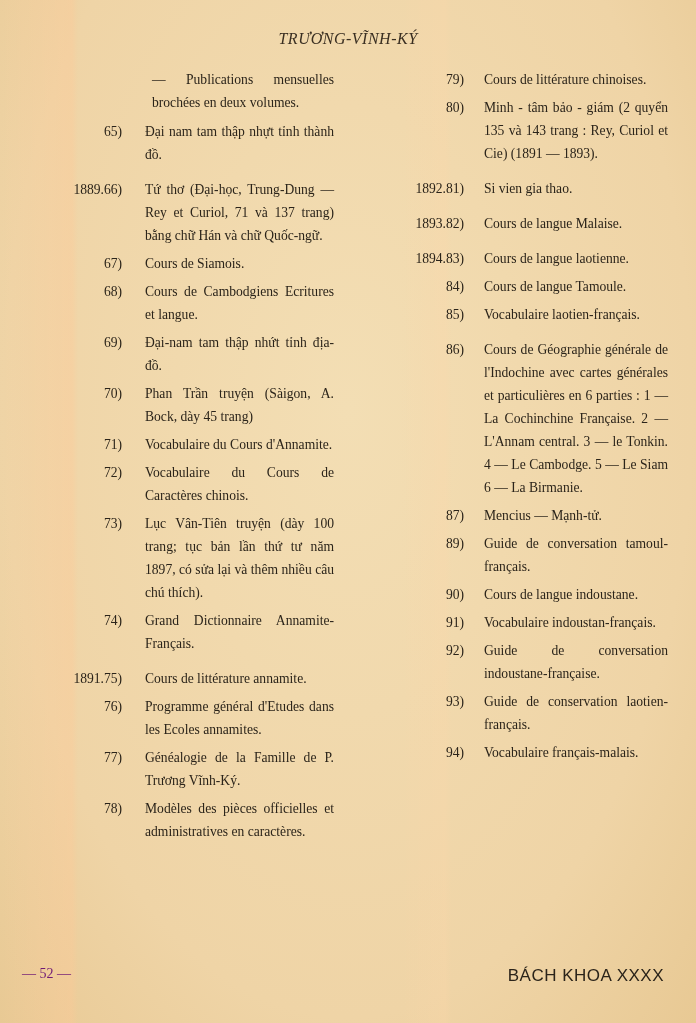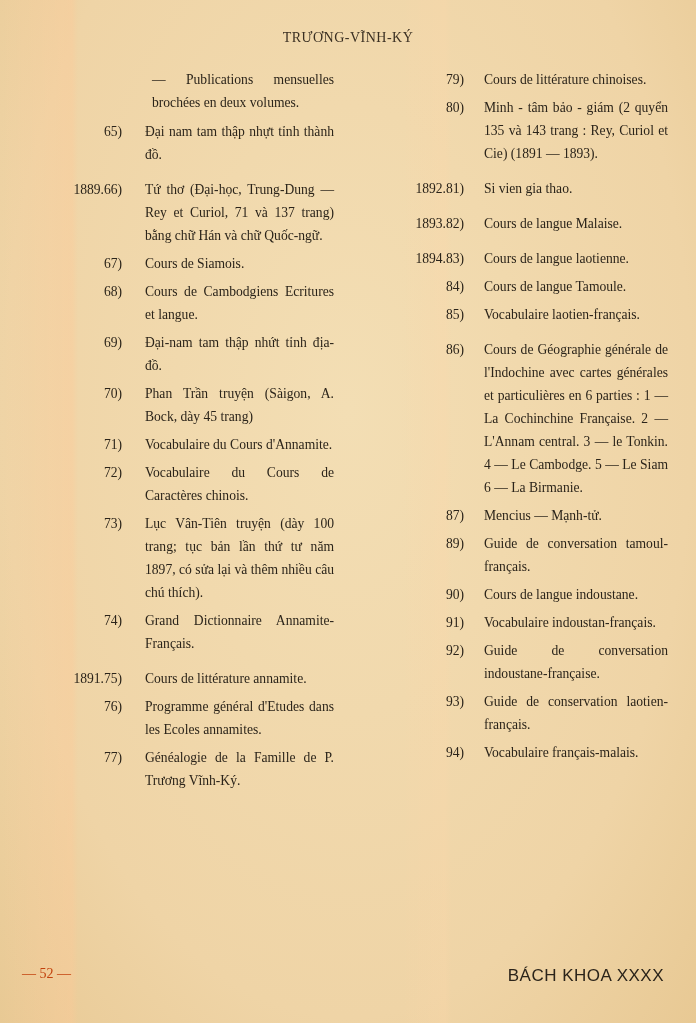--- a/index.html
+++ b/index.html
@@ -8,34 +8,34 @@
     background: #f1d9ad;
     background-image:
       linear-gradient(90deg, rgba(255,230,190,0) 0px, rgba(255,200,150,0.35) 72px, rgba(255,230,190,0) 78px, rgba(255,230,190,0) 400px, rgba(255,215,170,0.25) 445px, rgba(255,230,190,0) 452px),
       radial-gradient(ellipse at 50% 40%, #f3deb4 0%, #efd4a6 70%, #e8c994 100%);
     font-family: "Liberation Serif", serif;
     color: #2b241a;
     position: relative;
   }
   .page-header {
     position: absolute; top: 30px; left: 0; width: 696px;
-    text-align: center; font-size: 14px; letter-spacing: 0.5px; color: #3a2f22;
+    text-align: center; font-size: 16px; letter-spacing: 0.5px; color: #3a2f22; font-style: italic;
   }
   .column { position: absolute; top: 68px; font-size: 13.6px; line-height: 23px; }
   .col-left { left: 52px; width: 282px; }
   .col-right { left: 392px; width: 276px; }
   .entry { display: flex; margin-bottom: 5px; }
   .entry .year { width: 52px; flex: none; text-align: right; }
   .entry .num { width: 35px; flex: none; text-align: left; padding-right: 6px; }
   .entry .txt { flex: 1; text-align: justify; hyphens: none; }
   .col-right .entry .year { width: 54px; }
   .col-right .entry .num { width: 32px; }
   .cont { padding-left: 100px; text-align: justify; margin-bottom: 6px; }
   .footer-left {
-    position: absolute; left: 22px; top: 966px; font-size: 14px; color: #c2410c;
+    position: absolute; left: 22px; top: 966px; font-size: 14px; color: #701a75;
   }
   .footer-right {
     position: absolute; right: 32px; top: 966px; font-size: 17px; letter-spacing: 0.5px;
     font-family: "Liberation Sans", sans-serif; color: #2b241a;
   }
   .gap { margin-top: 12px; }
 </style>
 </head>
 <body>
 
@@ -102,20 +102,25 @@
   <div class="entry">
     <span class="year"></span>
     <span class="num">76)</span>
     <span class="txt">Programme général d'Etudes dans les Ecoles annamites.</span>
   </div>
   <div class="entry">
     <span class="year"></span>
     <span class="num">77)</span>
     <span class="txt">Généalogie de la Famille de P. Trương Vĩnh-Ký.</span>
   </div>
+  <div class="entry">
+    <span class="year"></span>
+    <span class="num">78)</span>
+    <span class="txt">Modèles des pièces officielles et administratives en caractères.</span>
+  </div>
 </div>
 
 <div class="column col-right">
   <div class="entry">
     <span class="year"></span>
     <span class="num">79)</span>
     <span class="txt">Cours de littérature chinoises.</span>
   </div>
   <div class="entry">
     <span class="year"></span>

